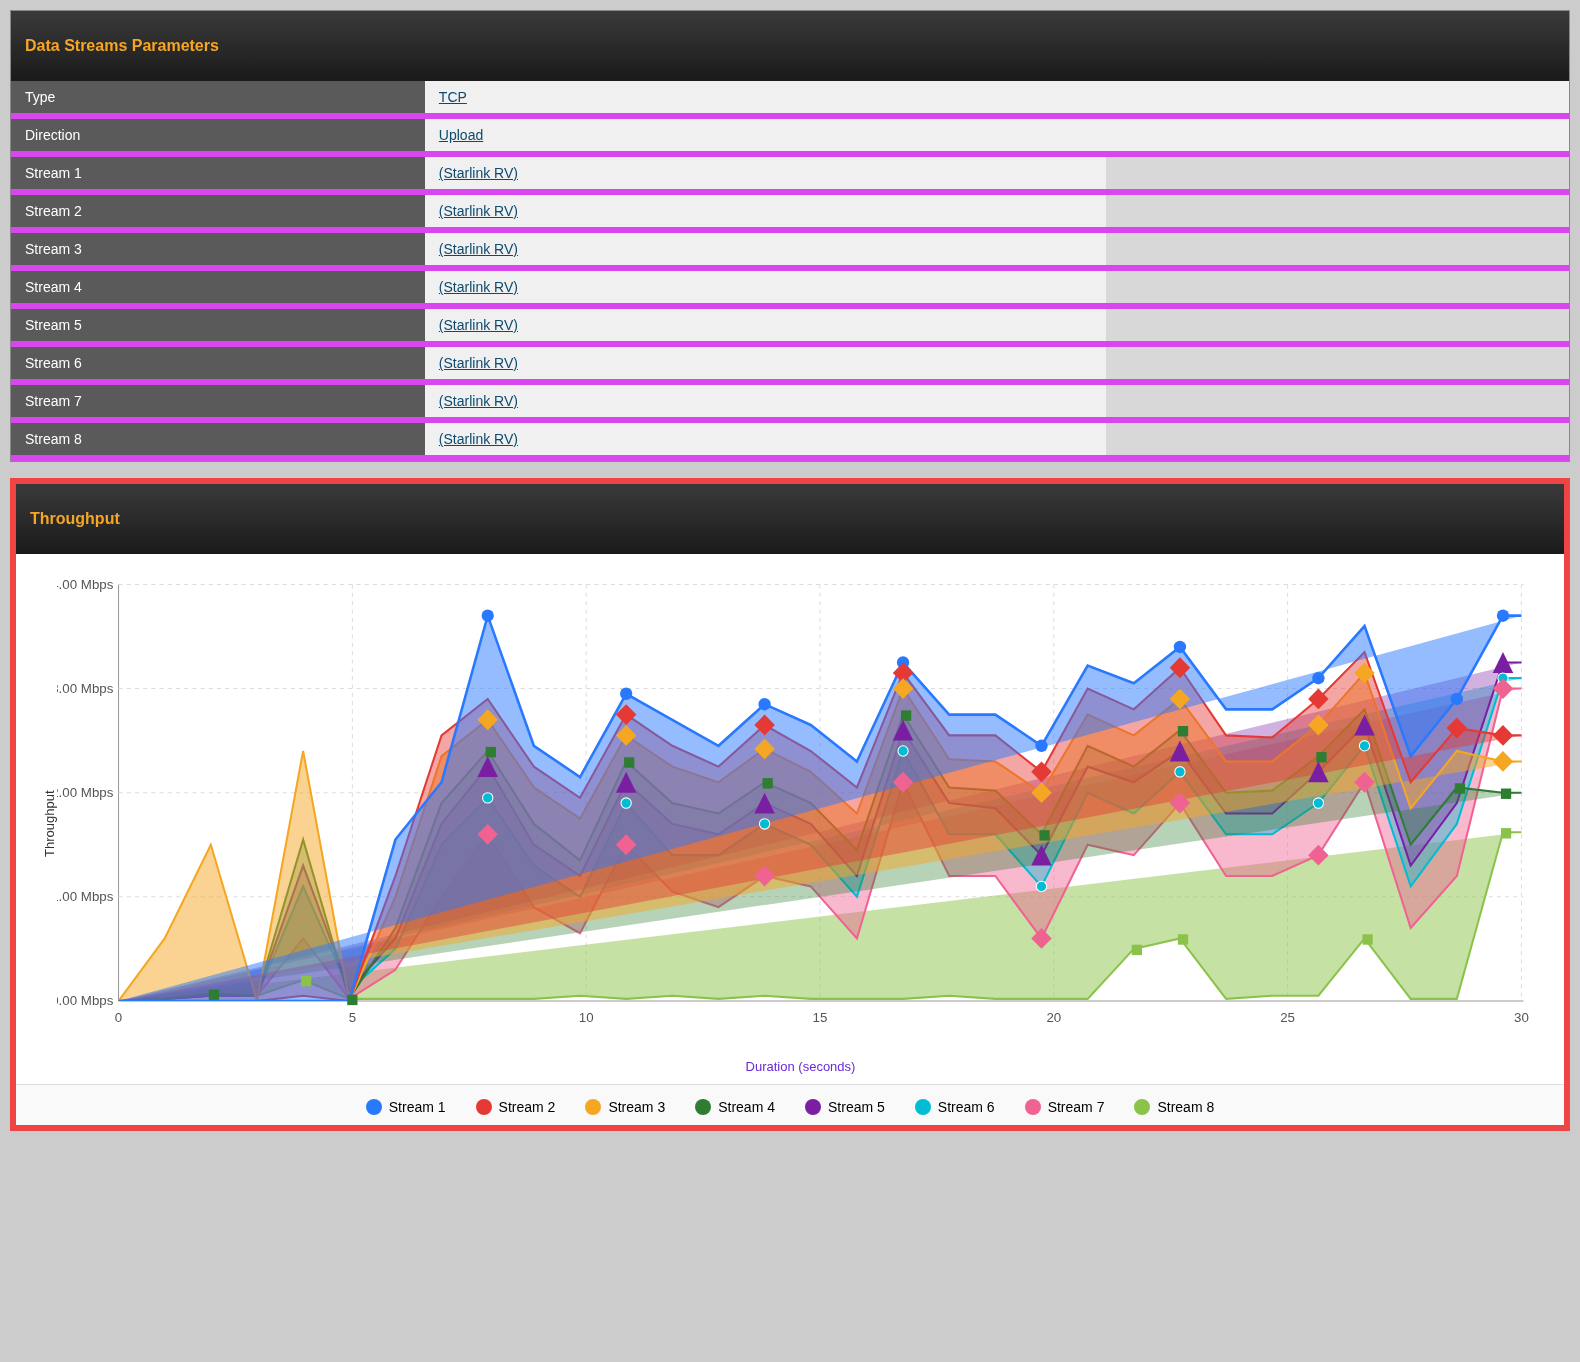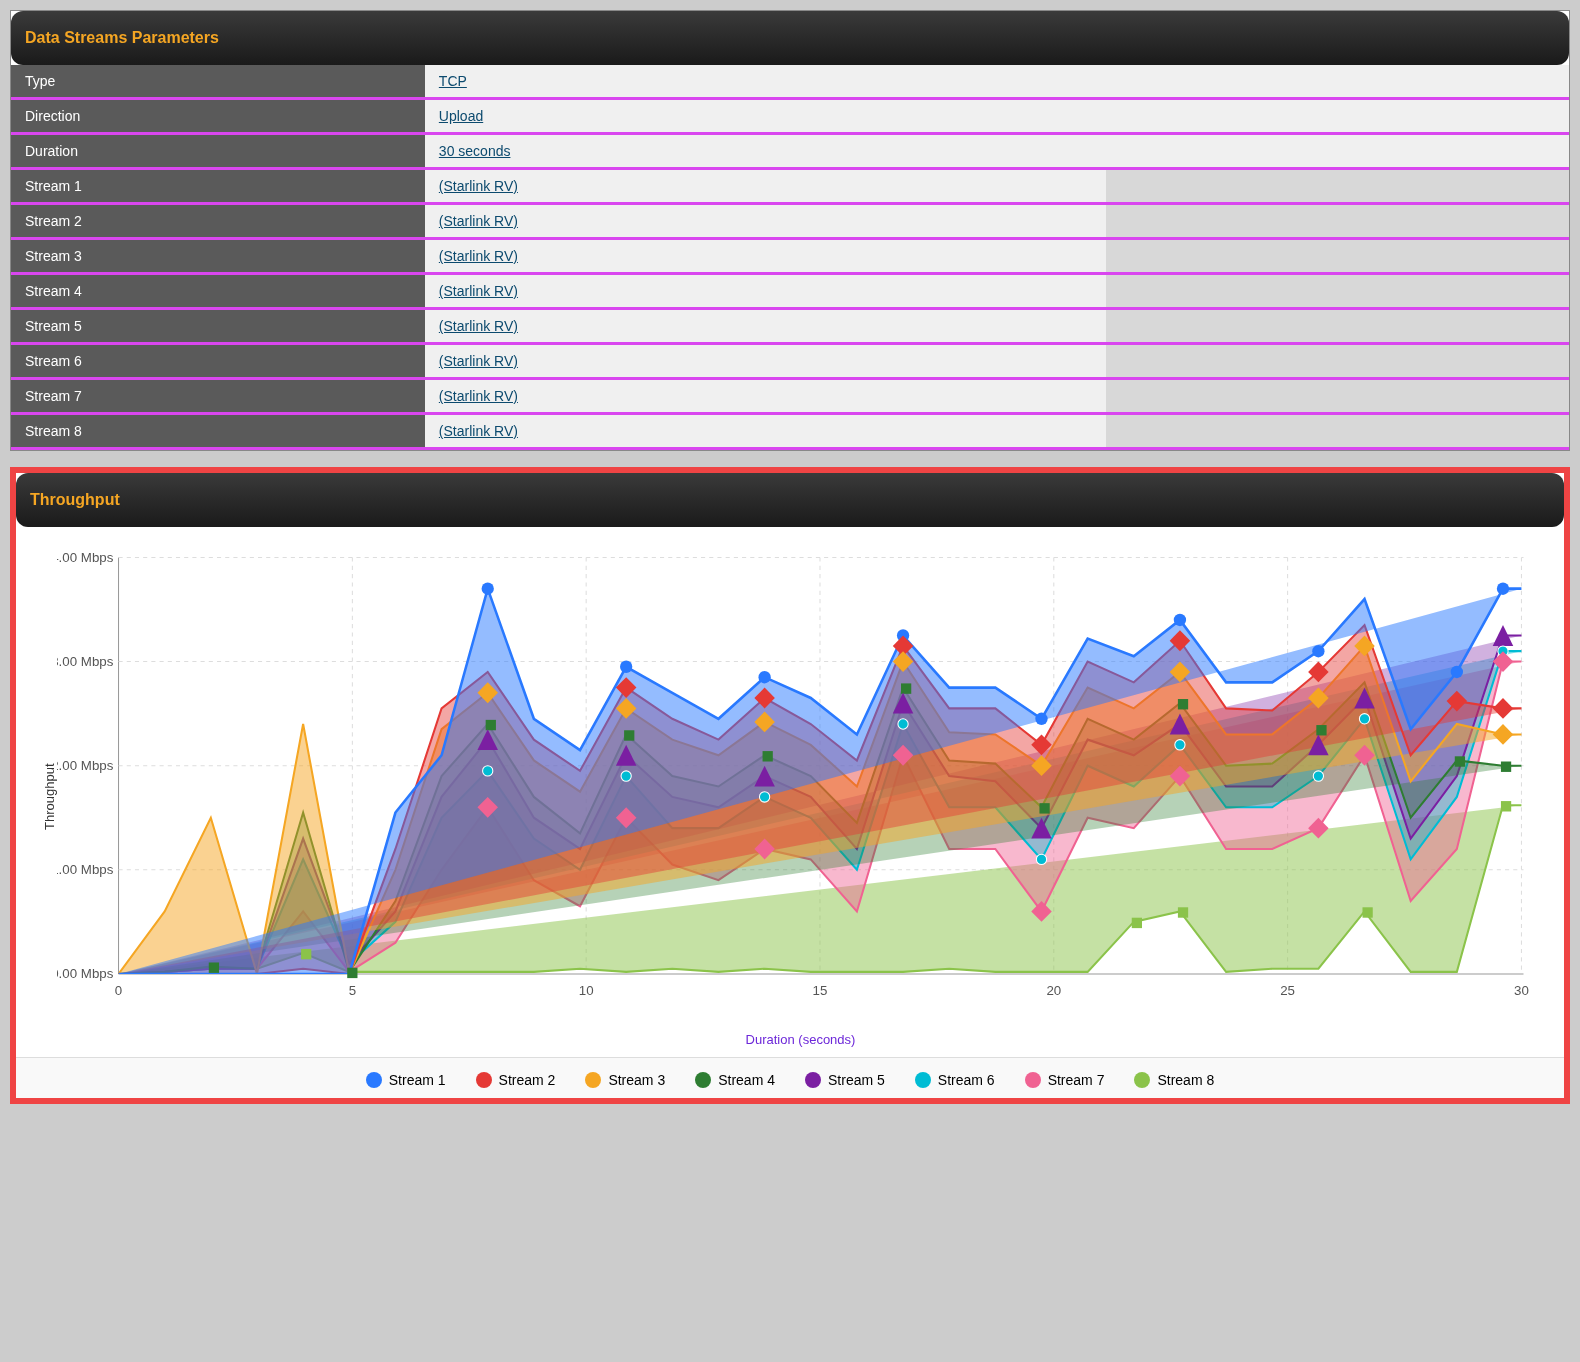--- a/index.html
+++ b/index.html
@@ -12,37 +12,36 @@
     }
 
     .panel {
       border: 1px solid #888;
       margin-bottom: 16px;
       background: #fff;
     }
 
     .panel-header {
       background: linear-gradient(180deg, #3a3a3a 0%, #1a1a1a 100%);
-      padding: 18px 14px;
-      border-radius: 12px;
+      padding: 26px 14px;
     }
 
     .panel-header span {
       color: #f5a623;
       font-weight: bold;
       font-size: 16px;
     }
 
     .params-table {
       width: 100%;
       border-collapse: collapse;
     }
 
     .params-table tr {
-      border-bottom: 3px solid #d946ef;
+      border-bottom: 6px solid #d946ef;
     }
 
     .params-table td {
       padding: 8px 14px;
     }
 
     .params-table .label-col {
       background: #5a5a5a;
       color: #fff;
       width: 340px;
@@ -157,24 +156,20 @@
   </div>
   <table class="params-table">
     <tbody id="params-body">
         <tr>
           <td class="label-col">Type</td>
       <td class="value-col" colspan="2">TCP</td>
         </tr>
         <tr>
           <td class="label-col">Direction</td>
       <td class="value-col" colspan="2">Upload</td>
-        </tr>
-        <tr>
-          <td class="label-col">Duration</td>
-      <td class="value-col" colspan="2">30 seconds</td>
         </tr>
         <tr>
           <td class="label-col">Stream 1</td>
       <td class="value-col" style="width:560px;">(Starlink RV)</td>
       <td class="remote-col"></td>
         </tr>
         <tr>
           <td class="label-col">Stream 2</td>
       <td class="value-col" style="width:560px;">(Starlink RV)</td>
       <td class="remote-col"></td>

